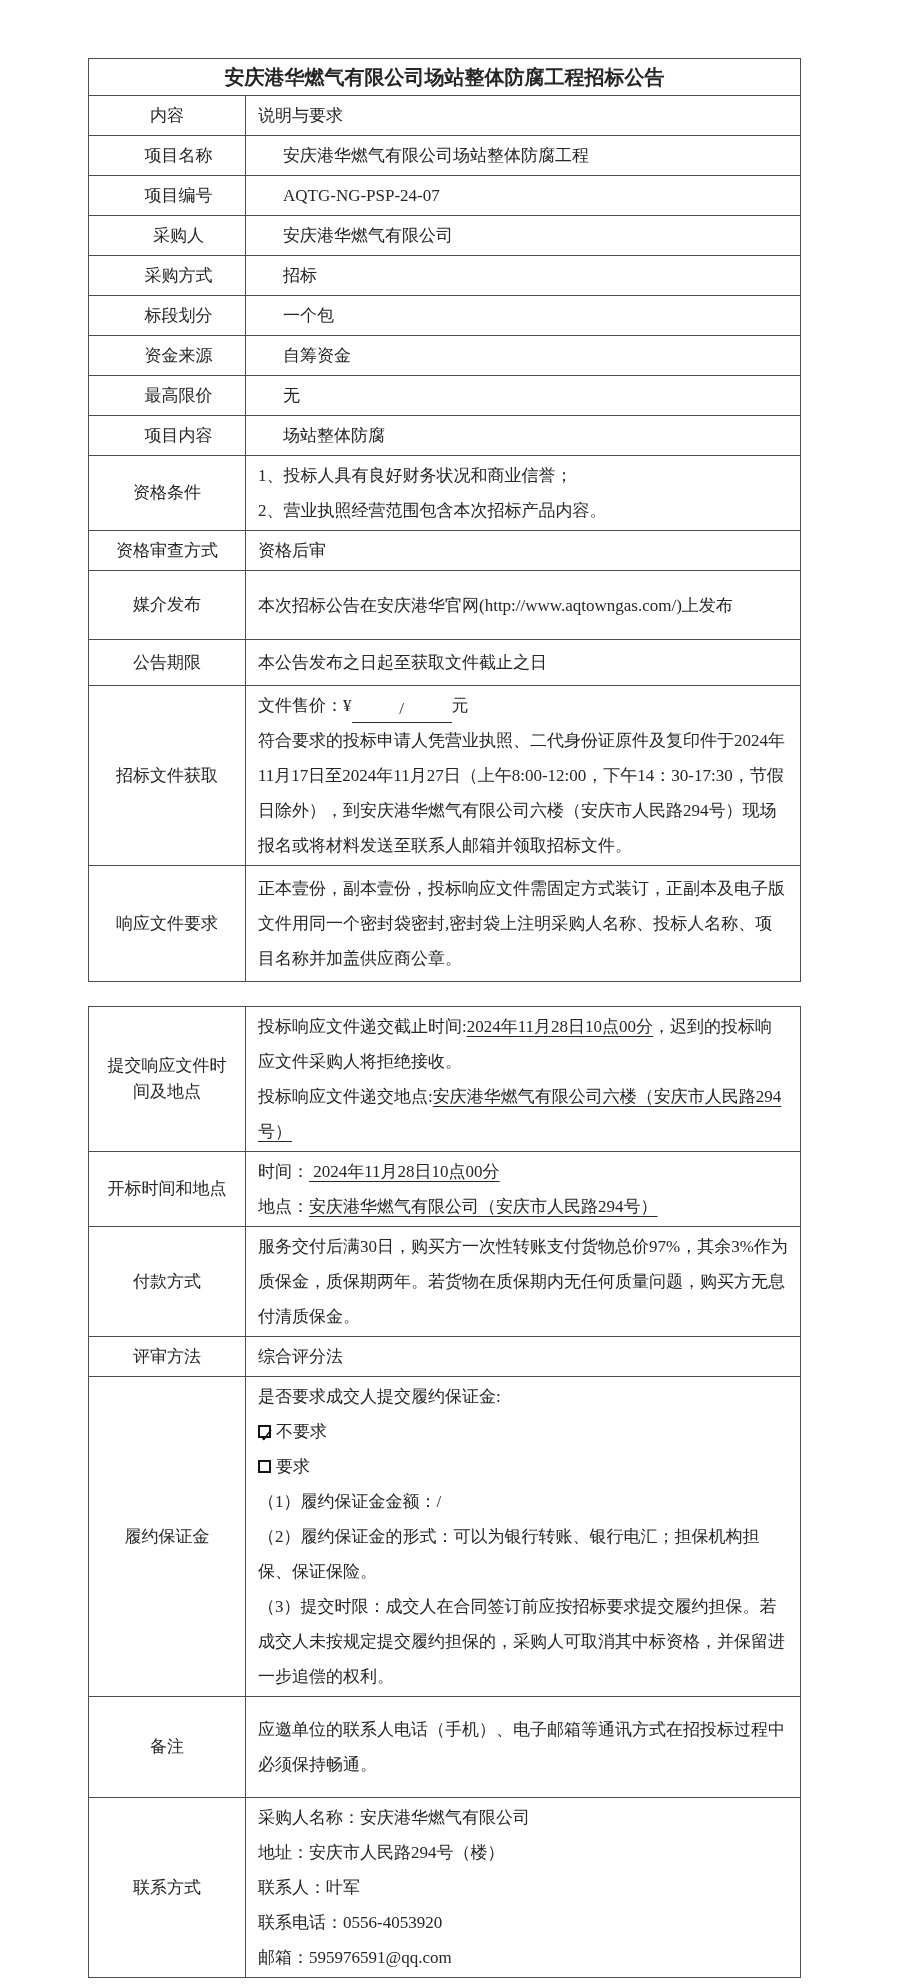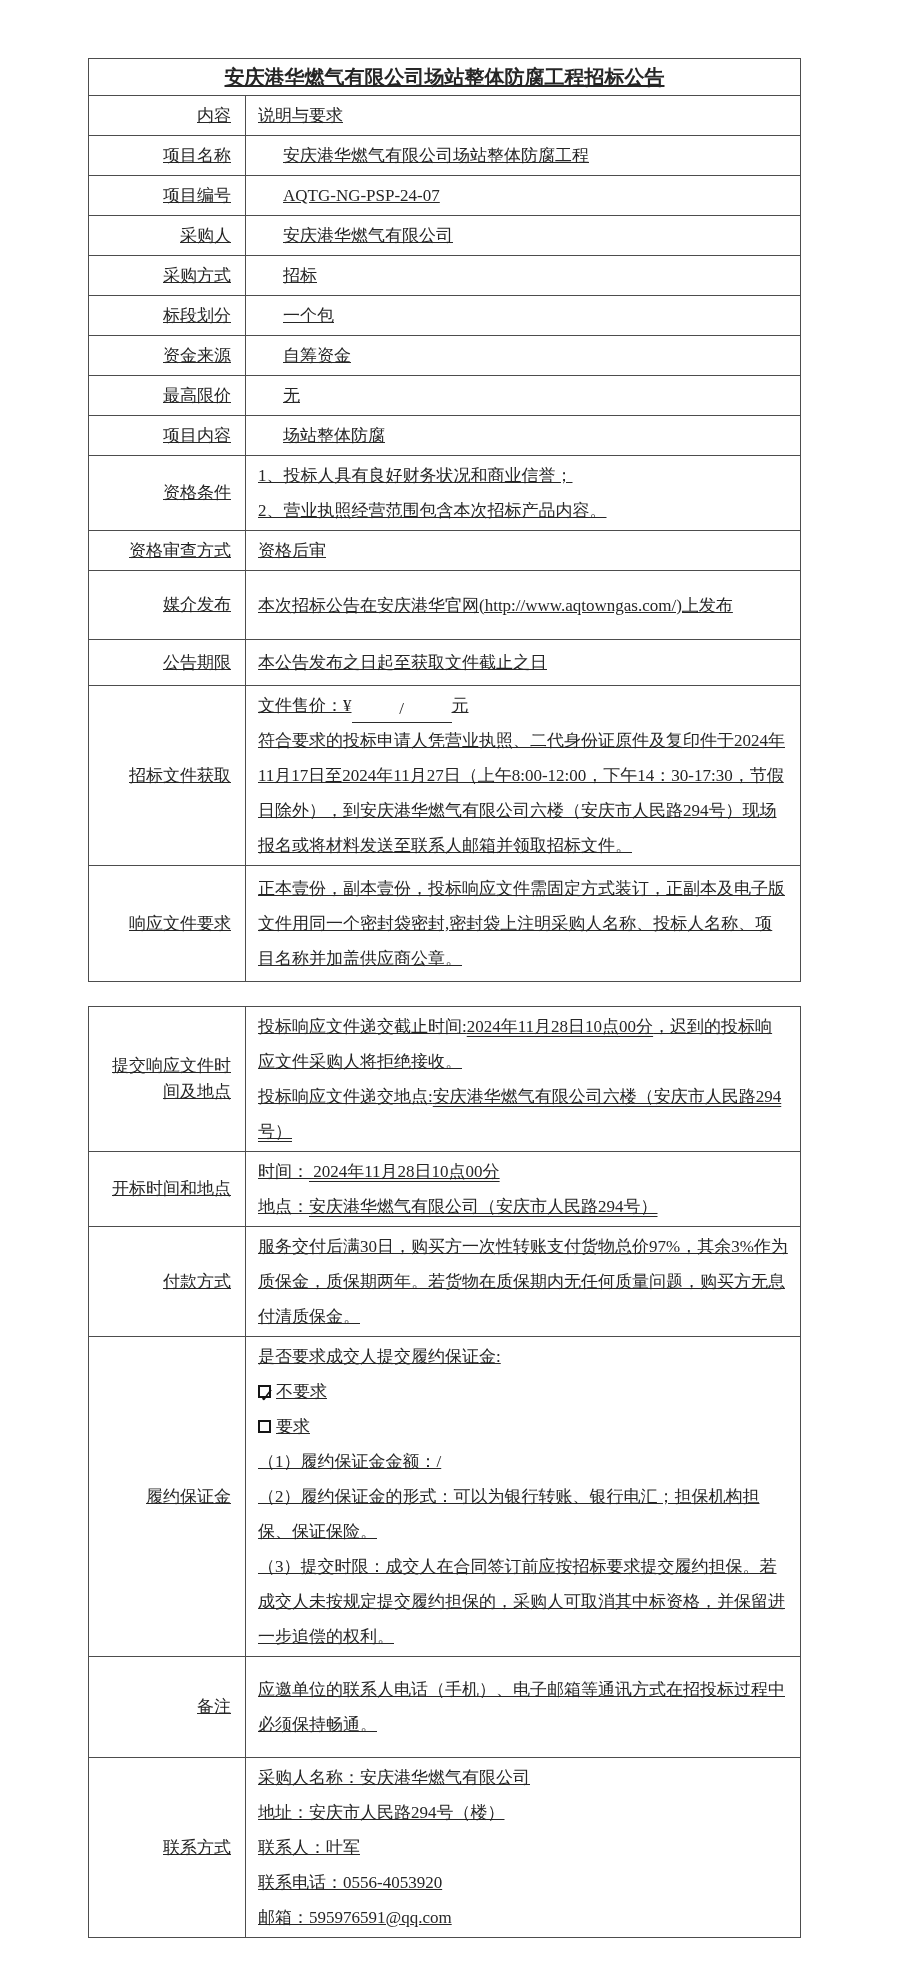--- a/index.html
+++ b/index.html
@@ -3,42 +3,42 @@
 <meta charset="utf-8">
 <style>
   * { box-sizing: border-box; }
   html, body {
     margin: 0; padding: 0;
     width: 900px; height: 1987px;
     background: #ffffff;
     font-family: "Liberation Serif", "DejaVu Serif", serif;
     color: #262626;
   }
-  .page { padding: 58px 0 0 88px; text-decoration: underline; }
+  .page { padding: 58px 0 0 88px; }
   table {
     border-collapse: collapse;
     width: 712px;
     table-layout: fixed;
     background: #ffffff;
   }
   td {
     border: 1px solid #4d4d4d;
     font-size: 17px;
     vertical-align: middle;
     overflow: hidden;
   }
   .title-cell {
     text-align: center;
     font-weight: bold;
     font-size: 20px;
     height: 60px;
     padding: 0 10px;
   }
   .lbl {
-    text-align: right;
+    text-align: center;
     padding: 2px 14px;
     line-height: 26px;
   }
   .val {
     padding: 2px 12px;
     line-height: 35px;
     text-align: left;
   }
   .val p { margin: 0; }
   .center { text-align: left; }
@@ -191,20 +191,24 @@
         <p><span>时间：</span><span class="u u-pad"> 2024年11月28日10点00分</span></p>
         <p><span>地点：</span><span class="u u-pad">安庆港华燃气有限公司（安庆市人民路294号）</span></p>
       </td>
     </tr>
     <tr class="r-pay">
       <td class="lbl">付款方式</td>
       <td class="val">
         <p>服务交付后满30日，购买方一次性转账支付货物总价97%，其余3%作为质保金，质保期两年。若货物在质保期内无任何质量问题，购买方无息付清质保金。</p>
       </td>
     </tr>
+    <tr class="r-eval">
+      <td class="lbl">评审方法</td>
+      <td class="val">综合评分法</td>
+    </tr>
     <tr class="r-bond">
       <td class="lbl">履约保证金</td>
       <td class="val">
         <p>是否要求成交人提交履约保证金:</p>
         <p><span class="cb checked"></span><span>不要求</span></p>
         <p><span class="cb"></span><span>要求</span></p>
         <p>（1）履约保证金金额：/</p>
         <p>（2）履约保证金的形式：可以为银行转账、银行电汇；担保机构担保、保证保险。</p>
         <p>（3）提交时限：成交人在合同签订前应按招标要求提交履约担保。若成交人未按规定提交履约担保的，采购人可取消其中标资格，并保留进一步追偿的权利。</p>
       </td>

